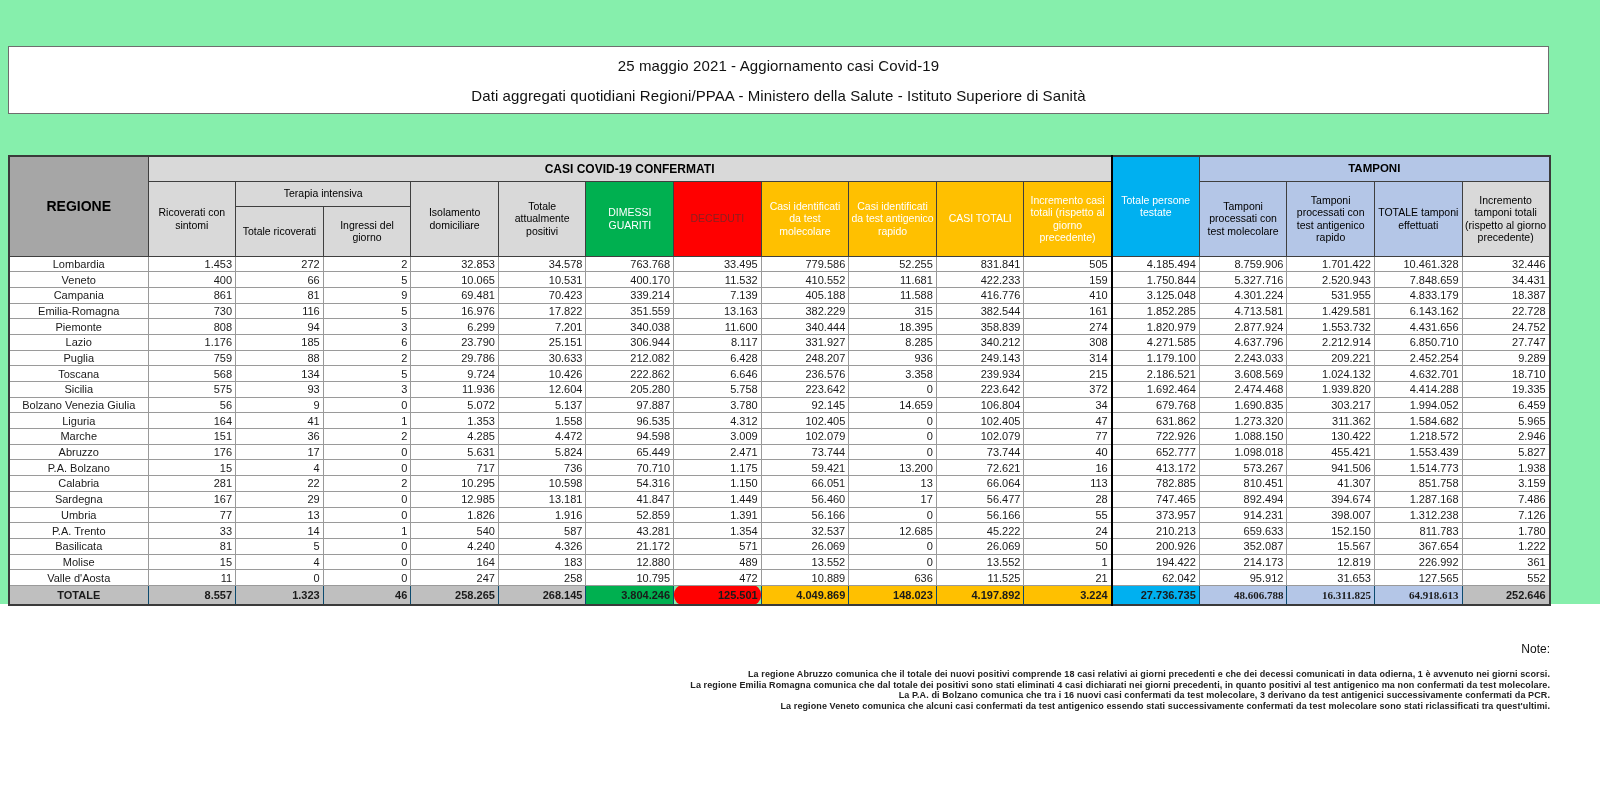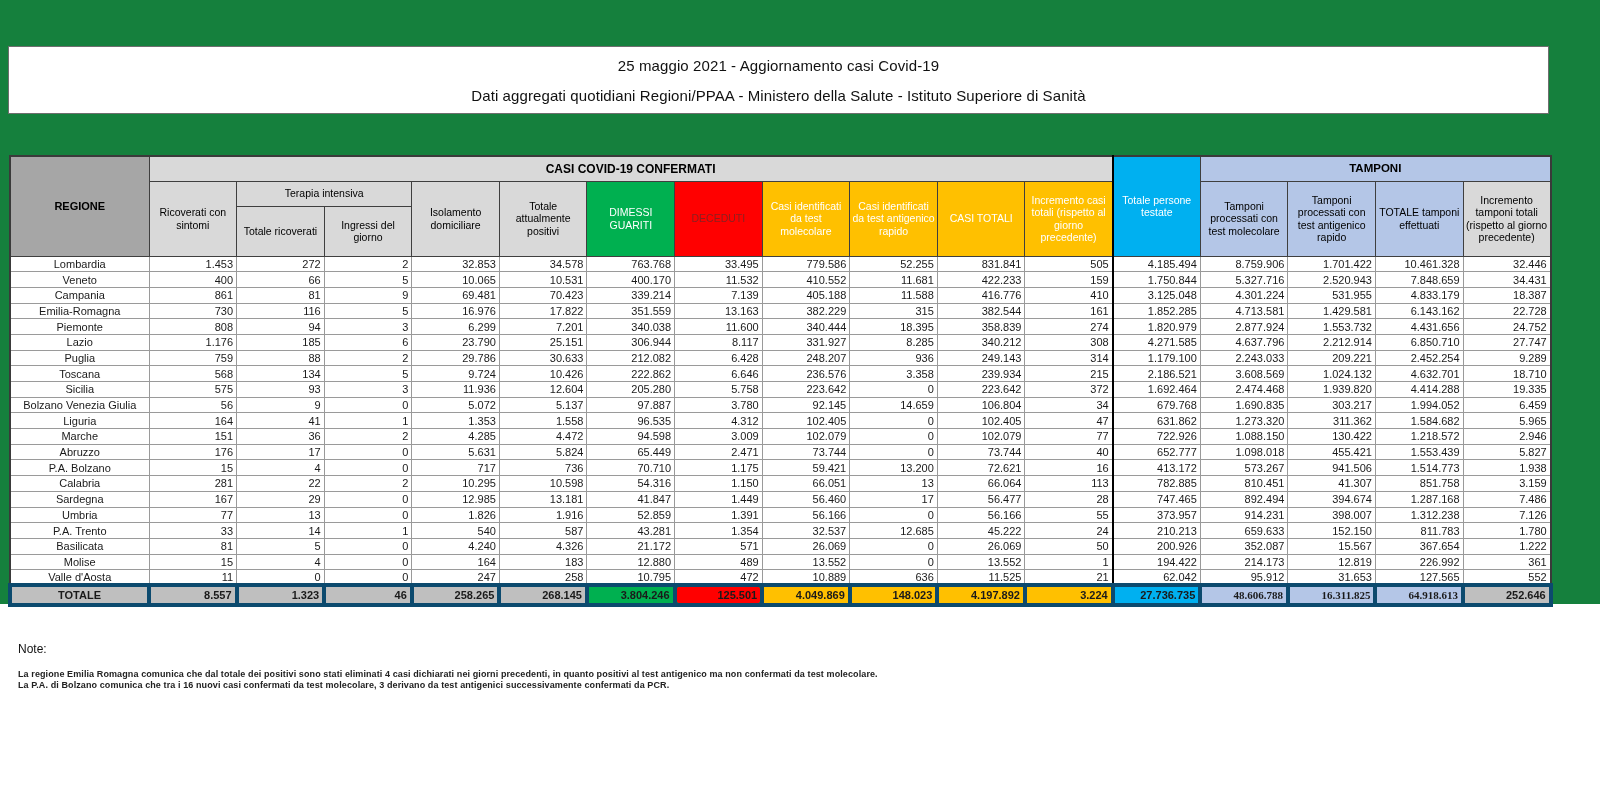--- a/index.html
+++ b/index.html
@@ -1,66 +1,66 @@
 <!DOCTYPE html>
 <html><head>
 <meta charset="utf-8">
 <style>
   * { box-sizing: border-box; margin: 0; padding: 0; }
   html,body { width:1600px; height:800px; background:#fff; overflow:hidden;
               font-family:"Liberation Sans", sans-serif; color:#1a1a1a; }
-  #page { position:relative; width:1600px; height:604px; background:#15803d; }
+  #page { position:relative; width:1600px; height:604px; background:#86efac; }
 
   
   .title-box { position:absolute; left:8px; top:46px; width:1541px; height:68px;
                border:1px solid #6e6e6e; background:#fff;
                display:flex; flex-direction:column; justify-content:center;
                align-items:center; gap:13px; }
   .title-line { font-size:15px; letter-spacing:0.1px; color:#111; }
 
   
   table { position:absolute; left:8px; top:155px; width:1541px;
           border-collapse:collapse; table-layout:fixed;
           border:2px solid #3a3a3a; }
   col.c-region { width:139px; }
   col.c-num { width:87.6px; }
 
   th, td { border:1px solid #8a8a8a; overflow:hidden; }
   thead th { border:1px solid #3f3f3f; font-weight:normal; font-size:10.5px;
              line-height:1.18; text-align:center; vertical-align:middle; padding:1px 2px; }
 
-  .h-region   { background:#a6a6a6; font-weight:bold; font-size:11px; color:#000; }
+  .h-region   { background:#a6a6a6; font-weight:bold; font-size:14px; color:#000; }
   .h-band     { background:#d9d9d9; font-weight:bold; font-size:12px; color:#000;margin-top:16px; }
   .h-gray     { background:#d9d9d9; color:#000; }
   .h-green    { background:#00b050; color:#fff; }
   .h-red      { background:#ff0000; color:#8b2020;text-align:center; }
   .h-yellow   { background:#ffc000; color:#fff; }
   .h-cyan     { background:#00b0f0; color:#fff; }
   .h-blueband { background:#b4c6e7; font-weight:bold; font-size:11.5px; color:#000; }
   .h-blue     { background:#b4c6e7; color:#000; }
 
   tbody td { background:#fff; font-size:11px; height:15.7px; padding:0 3px;
              white-space:nowrap; border:1px solid #9a9a9a; }
   tbody td.region { text-align:center; }
   tbody td.num    { text-align:right; }
   .thickleft { border-left:2px solid #000 !important; }
 
   tfoot td { font-size:11px; font-weight:bold; height:20px; padding:0 3px;
-             border:4px solid #0c4a6e; white-space:nowrap; }
+             border:1px solid #0c4a6e; white-space:nowrap; }
   tfoot td.label { text-align:center; background:#bfbfbf; }
   tfoot td.num { text-align:right; }
   .t-gray   { background:#bfbfbf; }
   .t-green  { background:#00b050; }
   .t-red    { background:#ff0000;border-radius:9px; }
   .t-yellow { background:#ffc000; }
   .t-cyan   { background:#00b0f0; }
   .t-blue   { background:#b4c6e7;font-family:Liberation Serif, serif; }
 
   
-  .notes { position:absolute; left:18px; top:642px; width:1540px; }
+  .notes { position:absolute; left:10px; top:642px; width:1540px;text-align:right; }
   .notes-heading { font-size:12px; color:#111; margin-bottom:13px; }
   .note-line { font-size:9px; font-weight:600; color:#222; line-height:10.5px;
                letter-spacing:0.1px; }
 </style>
 </head>
 <body>
 
 <div id="page">
 
   <div class="title-box">
@@ -536,18 +536,20 @@
           <td class="num t-blue">16.311.825</td>
           <td class="num t-blue">64.918.613</td>
           <td class="num t-gray">252.646</td>
         </tr>
     </tfoot>
   </table>
 
   <div class="notes">
     <div class="notes-heading">Note:</div>
     <div>
+        <div class="note-line">La regione Abruzzo comunica che il totale dei nuovi positivi comprende 18 casi relativi ai giorni precedenti e che dei decessi comunicati in data odierna, 1 è avvenuto nei giorni scorsi.</div>
         <div class="note-line">La regione Emilia Romagna comunica che dal totale dei positivi sono stati eliminati 4 casi dichiarati nei giorni precedenti, in quanto positivi al test antigenico ma non confermati da test molecolare.</div>
         <div class="note-line">La P.A. di Bolzano comunica che tra i 16 nuovi casi confermati da test molecolare, 3 derivano da test antigenici successivamente confermati da PCR.</div>
+        <div class="note-line">La regione Veneto comunica che alcuni casi confermati da test antigenico essendo stati successivamente confermati da test molecolare sono stati riclassificati tra quest'ultimi.</div>
       </div>
   </div>
 
 </div>
 
 </body></html>

